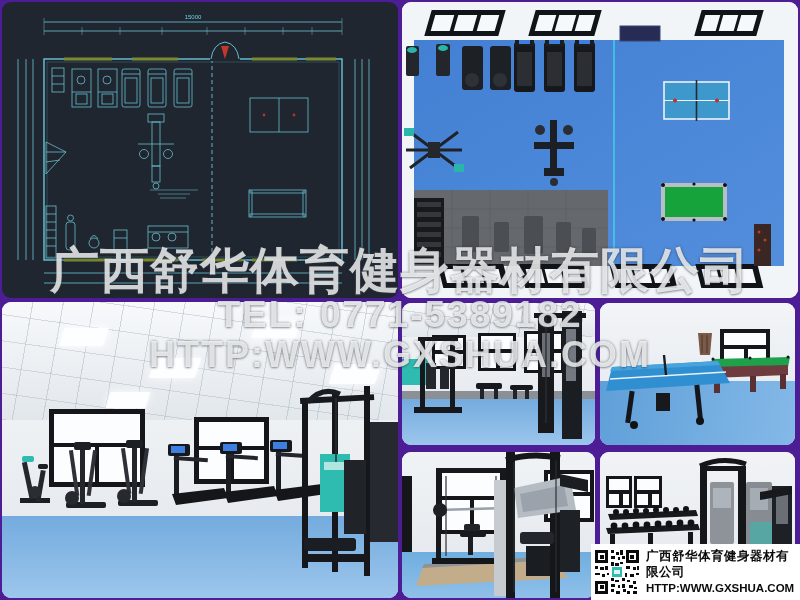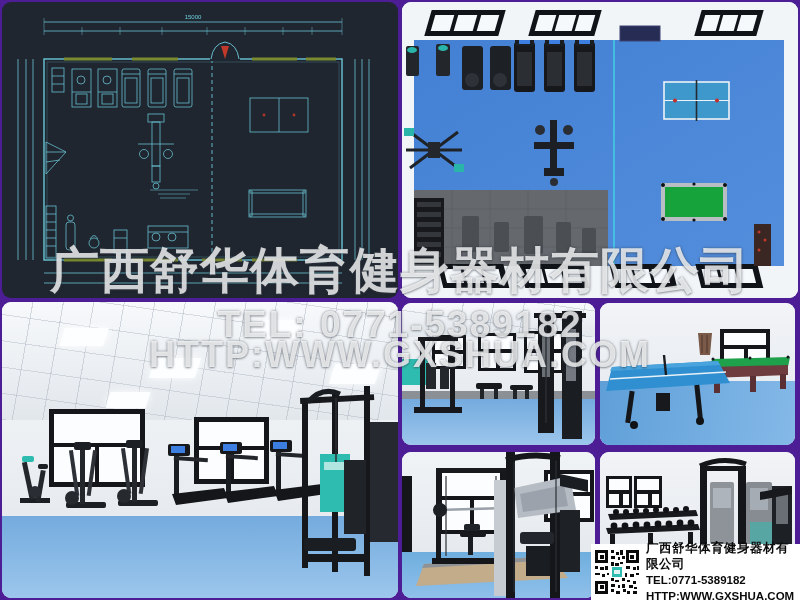--- a/index.html
+++ b/index.html
@@ -15,21 +15,21 @@
   #p-machines {left:402px;top:303px; width:193px;height:142px;}
   #p-pingpong {left:600px;top:303px; width:195px;height:142px;}
   #p-smith    {left:402px;top:452px; width:193px;height:146px;}
   #p-weights  {left:600px;top:452px; width:195px;height:146px;}
 
   
   .wm{position:absolute;left:0;width:800px;text-align:center;font-weight:bold;
       color:rgba(255,255,255,0.78);text-shadow:0 0 3px rgba(45,55,65,0.55),0 1px 2px rgba(45,55,65,0.35);
       pointer-events:none;white-space:nowrap;z-index:40;}
   #wm1{top:238px;font-size:49px;letter-spacing:1px;}
-  #wm2{top:304px;font-size:37px;letter-spacing:2px;}
+  #wm2{top:294px;font-size:37px;letter-spacing:2px;}
   #wm3{top:334px;font-size:36px;letter-spacing:2px;}
 
   
   .infobox{position:absolute;left:591px;top:544px;width:209px;height:56px;background:#ffffff;
            z-index:50;display:flex;align-items:center;}
   .infobox .qr{width:46px;height:46px;margin-left:3px;flex:0 0 auto;}
   .infobox .txt{margin-left:6px;color:#0b0b0b;font-weight:bold;line-height:16px;}
   .il1{font-size:12.5px;letter-spacing:0.5px;}
   .il2{font-size:11.5px;}
   .il3{font-size:11.5px;}
@@ -651,18 +651,17 @@
           <rect x="25" y="26" width="3" height="2"></rect>
         <rect x="29" y="27" width="2" height="2"></rect>
           <rect x="24" y="30" width="2" height="2"></rect>
           <rect x="28" y="30" width="3" height="2"></rect>
       </g>
       <rect x="13" y="13" width="7" height="7" fill="#2fbcb0"></rect>
       <rect x="14.5" y="15" width="4" height="3" fill="#ffffff" opacity="0.85"></rect>
     </svg>
     <div class="txt">
       <div class="il1">广西舒华体育健身器材有限公司</div>
-      <div class="il2">TEL:0771-5389182</div>
       <div class="il3">HTTP:WWW.GXSHUA.COM</div>
     </div>
   </div>
 
 </div>
 
 </body></html>

